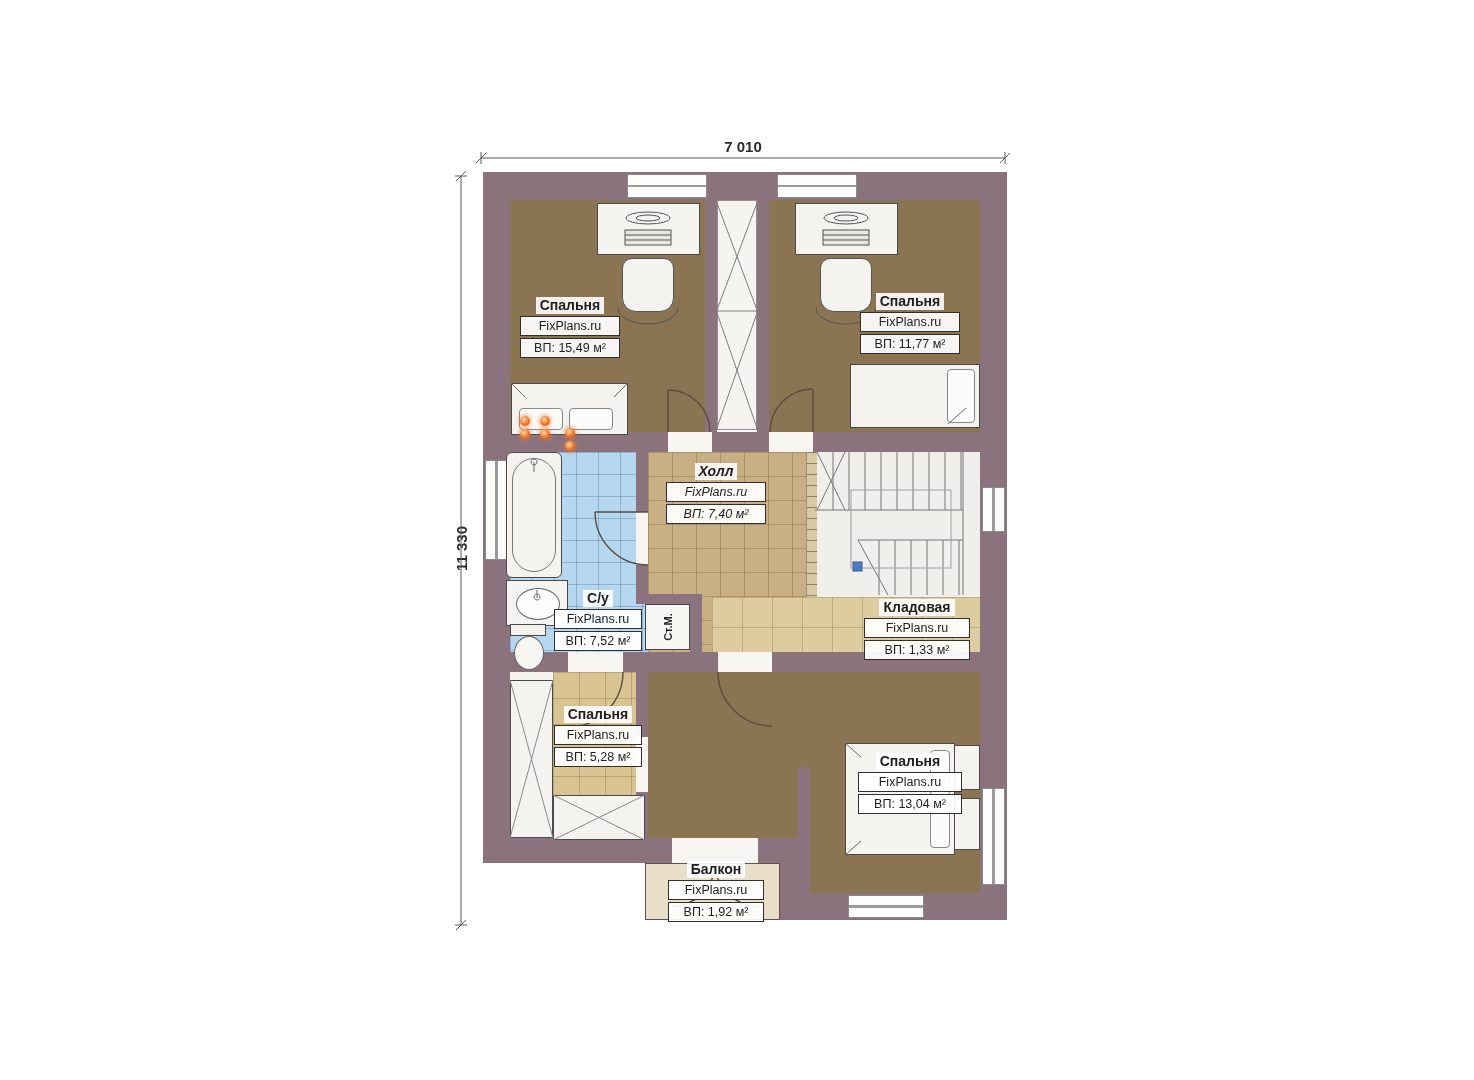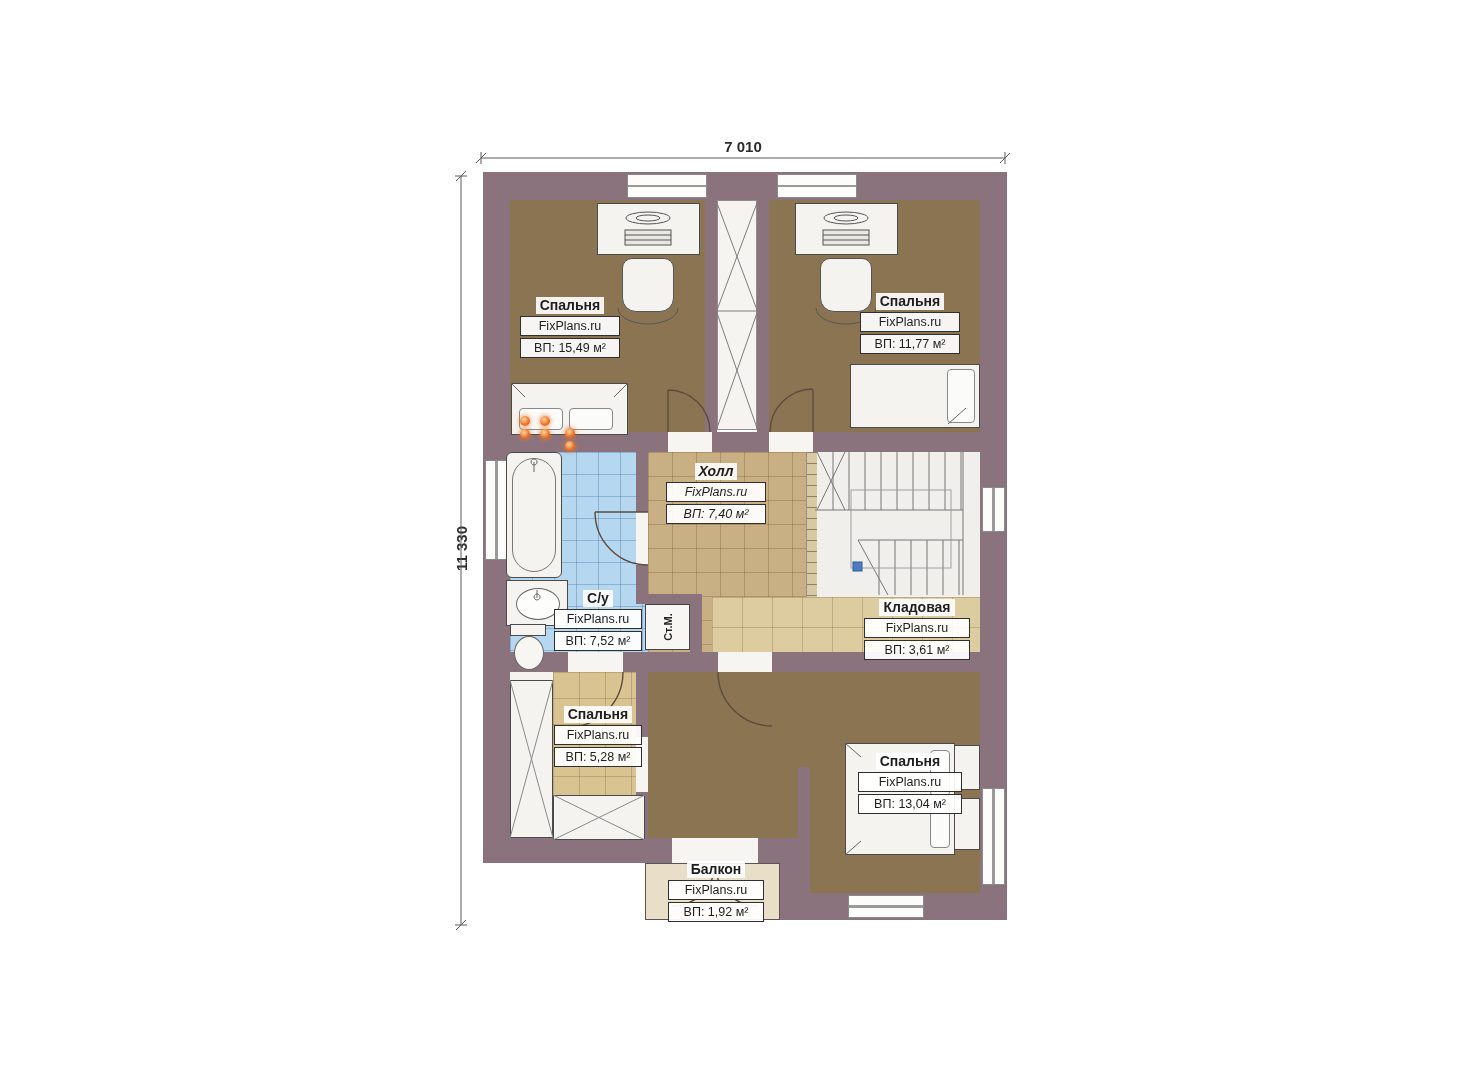--- a/index.html
+++ b/index.html
@@ -234,21 +234,21 @@
     <div class="box">ВП: 7,40 м²</div>
   </div>
   <div class="label" style="left:554px;top:589px;width:88px;">
     <div class="title">С/у</div>
     <div class="box">FixPlans.ru</div>
     <div class="box">ВП: 7,52 м²</div>
   </div>
   <div class="label" style="left:864px;top:598px;width:106px;">
     <div class="title">Кладовая</div>
     <div class="box">FixPlans.ru</div>
-    <div class="box">ВП: 3,61 м²</div>
+    <div class="box">ВП: 1,33 м²</div>
   </div>
   <div class="label" style="left:554px;top:705px;width:88px;">
     <div class="title">Спальня</div>
     <div class="box">FixPlans.ru</div>
     <div class="box">ВП: 5,28 м²</div>
   </div>
   <div class="label" style="left:858px;top:752px;width:104px;">
     <div class="title">Спальня</div>
     <div class="box">FixPlans.ru</div>
     <div class="box">ВП: 13,04 м²</div>

